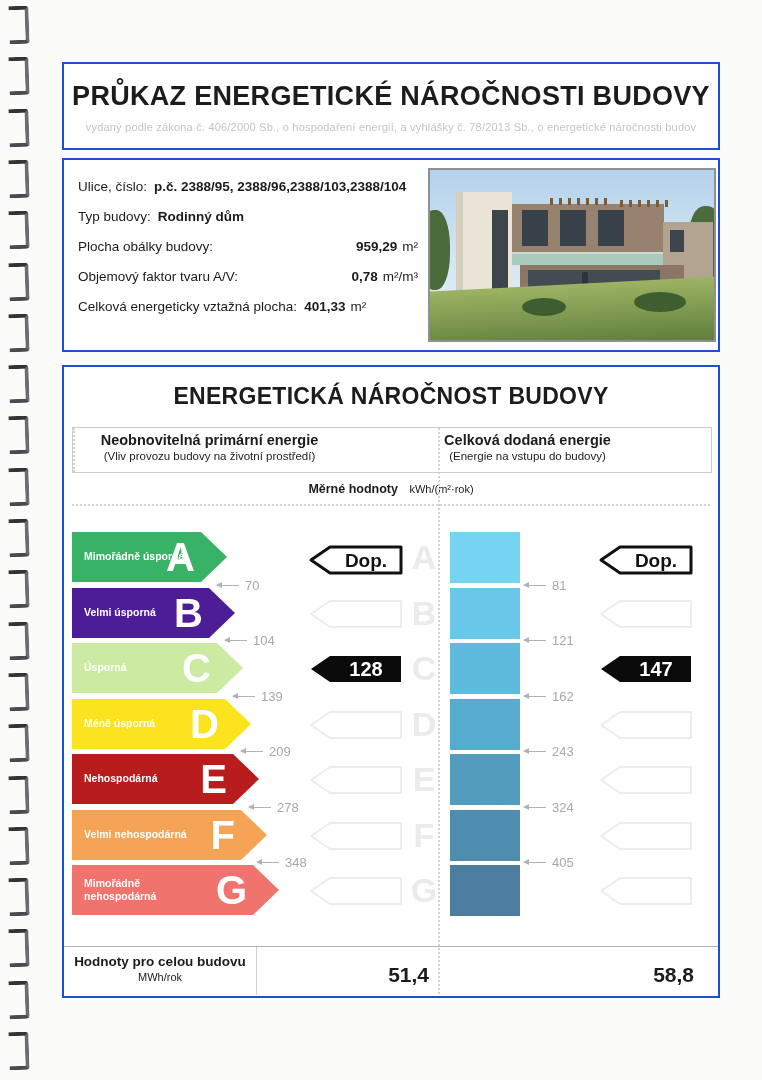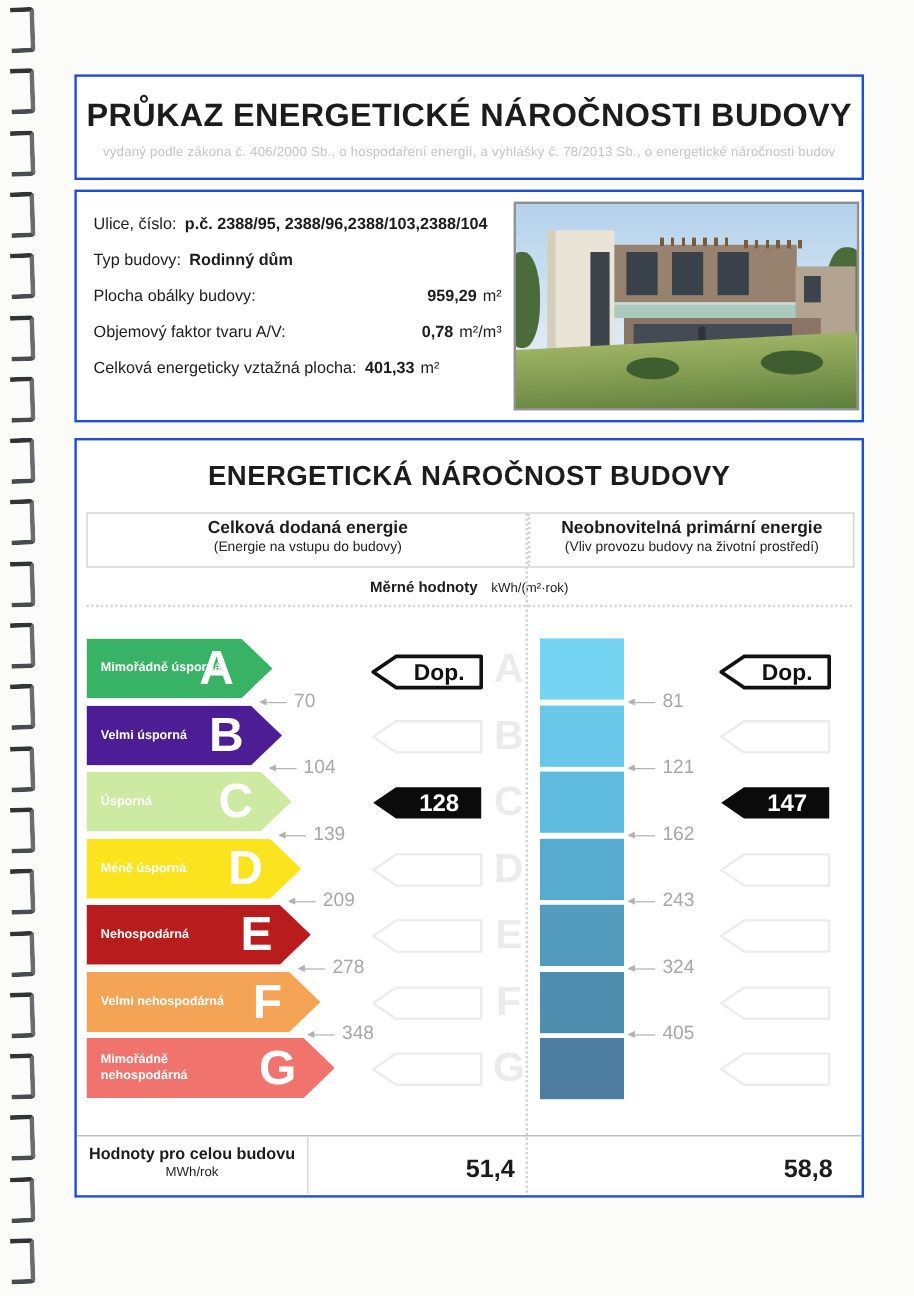--- a/index.html
+++ b/index.html
@@ -44,21 +44,21 @@
   
   .band{position:absolute;left:8px;height:50px;
         clip-path:polygon(0 0,calc(100% - 26px) 0,100% 50%,calc(100% - 26px) 100%,0 100%);}
   .band .lbl{position:absolute;left:12px;top:50%;transform:translateY(-50%);width:118px;
              font-size:10.5px;font-weight:bold;color:#fff;line-height:1.25;}
   .band .ltr{position:absolute;right:32px;top:50%;transform:translateY(-50%);
              font-size:40px;font-weight:bold;color:#fff;line-height:1;}
   .ghost-letter{position:absolute;left:342px;width:36px;text-align:center;font-size:34px;
                 font-weight:bold;color:#ebebeb;line-height:36px;}
   
-  .tick{position:absolute;height:16px;display:flex;align-items:center;color:#a8a8a8;font-size:16px;}
+  .tick{position:absolute;height:16px;display:flex;align-items:center;color:#a8a8a8;font-size:13px;}
   .tick-line{width:22px;height:1px;background:#b2b2b2;position:relative;margin-right:6px;}
   .tick-line::before{content:"";position:absolute;left:-1px;top:-3px;border-top:3.5px solid transparent;
                      border-bottom:3.5px solid transparent;border-right:6px solid #b2b2b2;}
   
   .seg{position:absolute;left:386px;width:70px;height:51px;}
   
   .marker{position:absolute;overflow:visible;}
   svg text{font-family:"Liberation Sans",sans-serif;}
   .mk-dop{font-size:19px;font-weight:bold;fill:#111;}
   .mk-val{font-size:20px;font-weight:bold;fill:#fff;}
@@ -155,27 +155,27 @@
       <div class="ps" style="left:-6px;bottom:-6px;width:300px;height:26px;background:#5574366;"></div>
       <div class="ps" style="left:92px;top:128px;width:44px;height:18px;background:#3f5e2f;border-radius:50%;"></div>
       <div class="ps" style="left:204px;top:122px;width:52px;height:20px;background:#3f5e2f;border-radius:50%;"></div>
     </div>
   </div>
 
   <div class="box chart-box">
     <div class="sec-title">ENERGETICKÁ NÁROČNOST BUDOVY</div>
 
     <div class="col-headers">
+      <div class="col-cell col-r">
+        <div class="col-title">Neobnovitelná primární energie</div>
+        <div class="col-sub">(Vliv provozu budovy na životní prostředí)</div>
+      </div>
       <div class="col-cell col-l">
         <div class="col-title">Celková dodaná energie</div>
         <div class="col-sub">(Energie na vstupu do budovy)</div>
-      </div>
-      <div class="col-cell col-r">
-        <div class="col-title">Neobnovitelná primární energie</div>
-        <div class="col-sub">(Vliv provozu budovy na životní prostředí)</div>
       </div>
     </div>
 
     <div class="units-row">
       <span class="u1">Měrné hodnoty</span>
       <span class="u2">kWh/(m²·rok)</span>
     </div>
     <div class="hdots"></div>
     <div class="vdots"></div>
 

